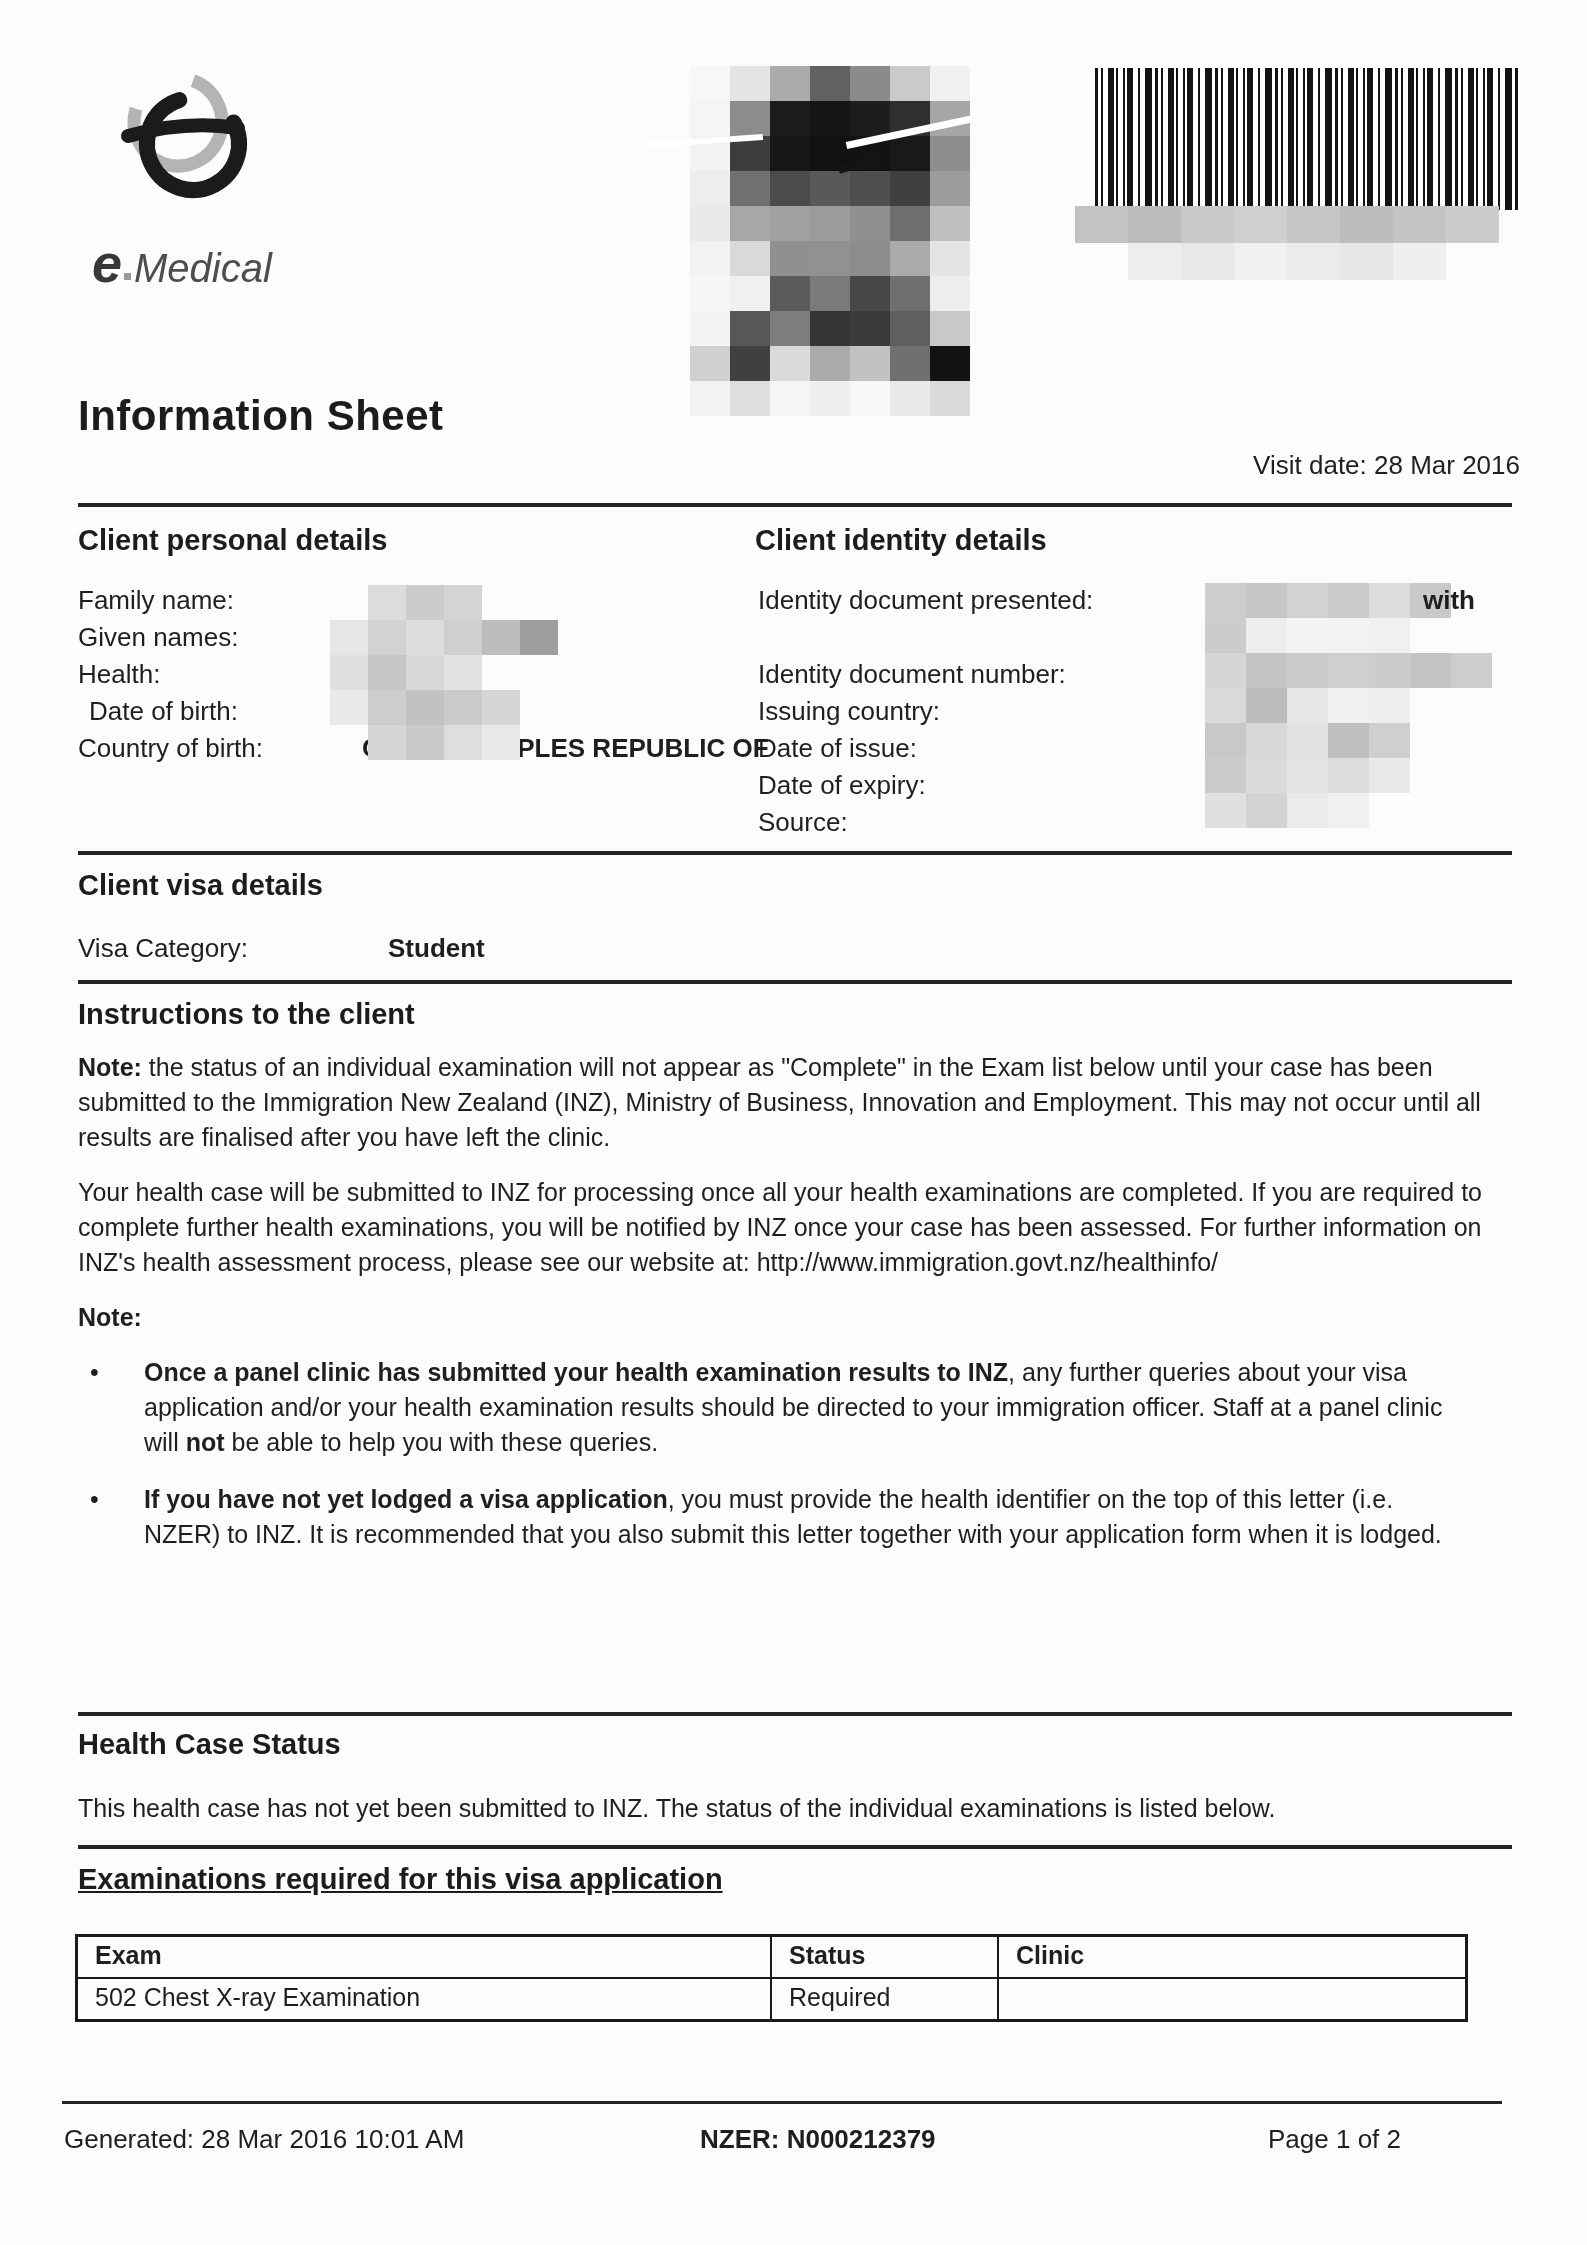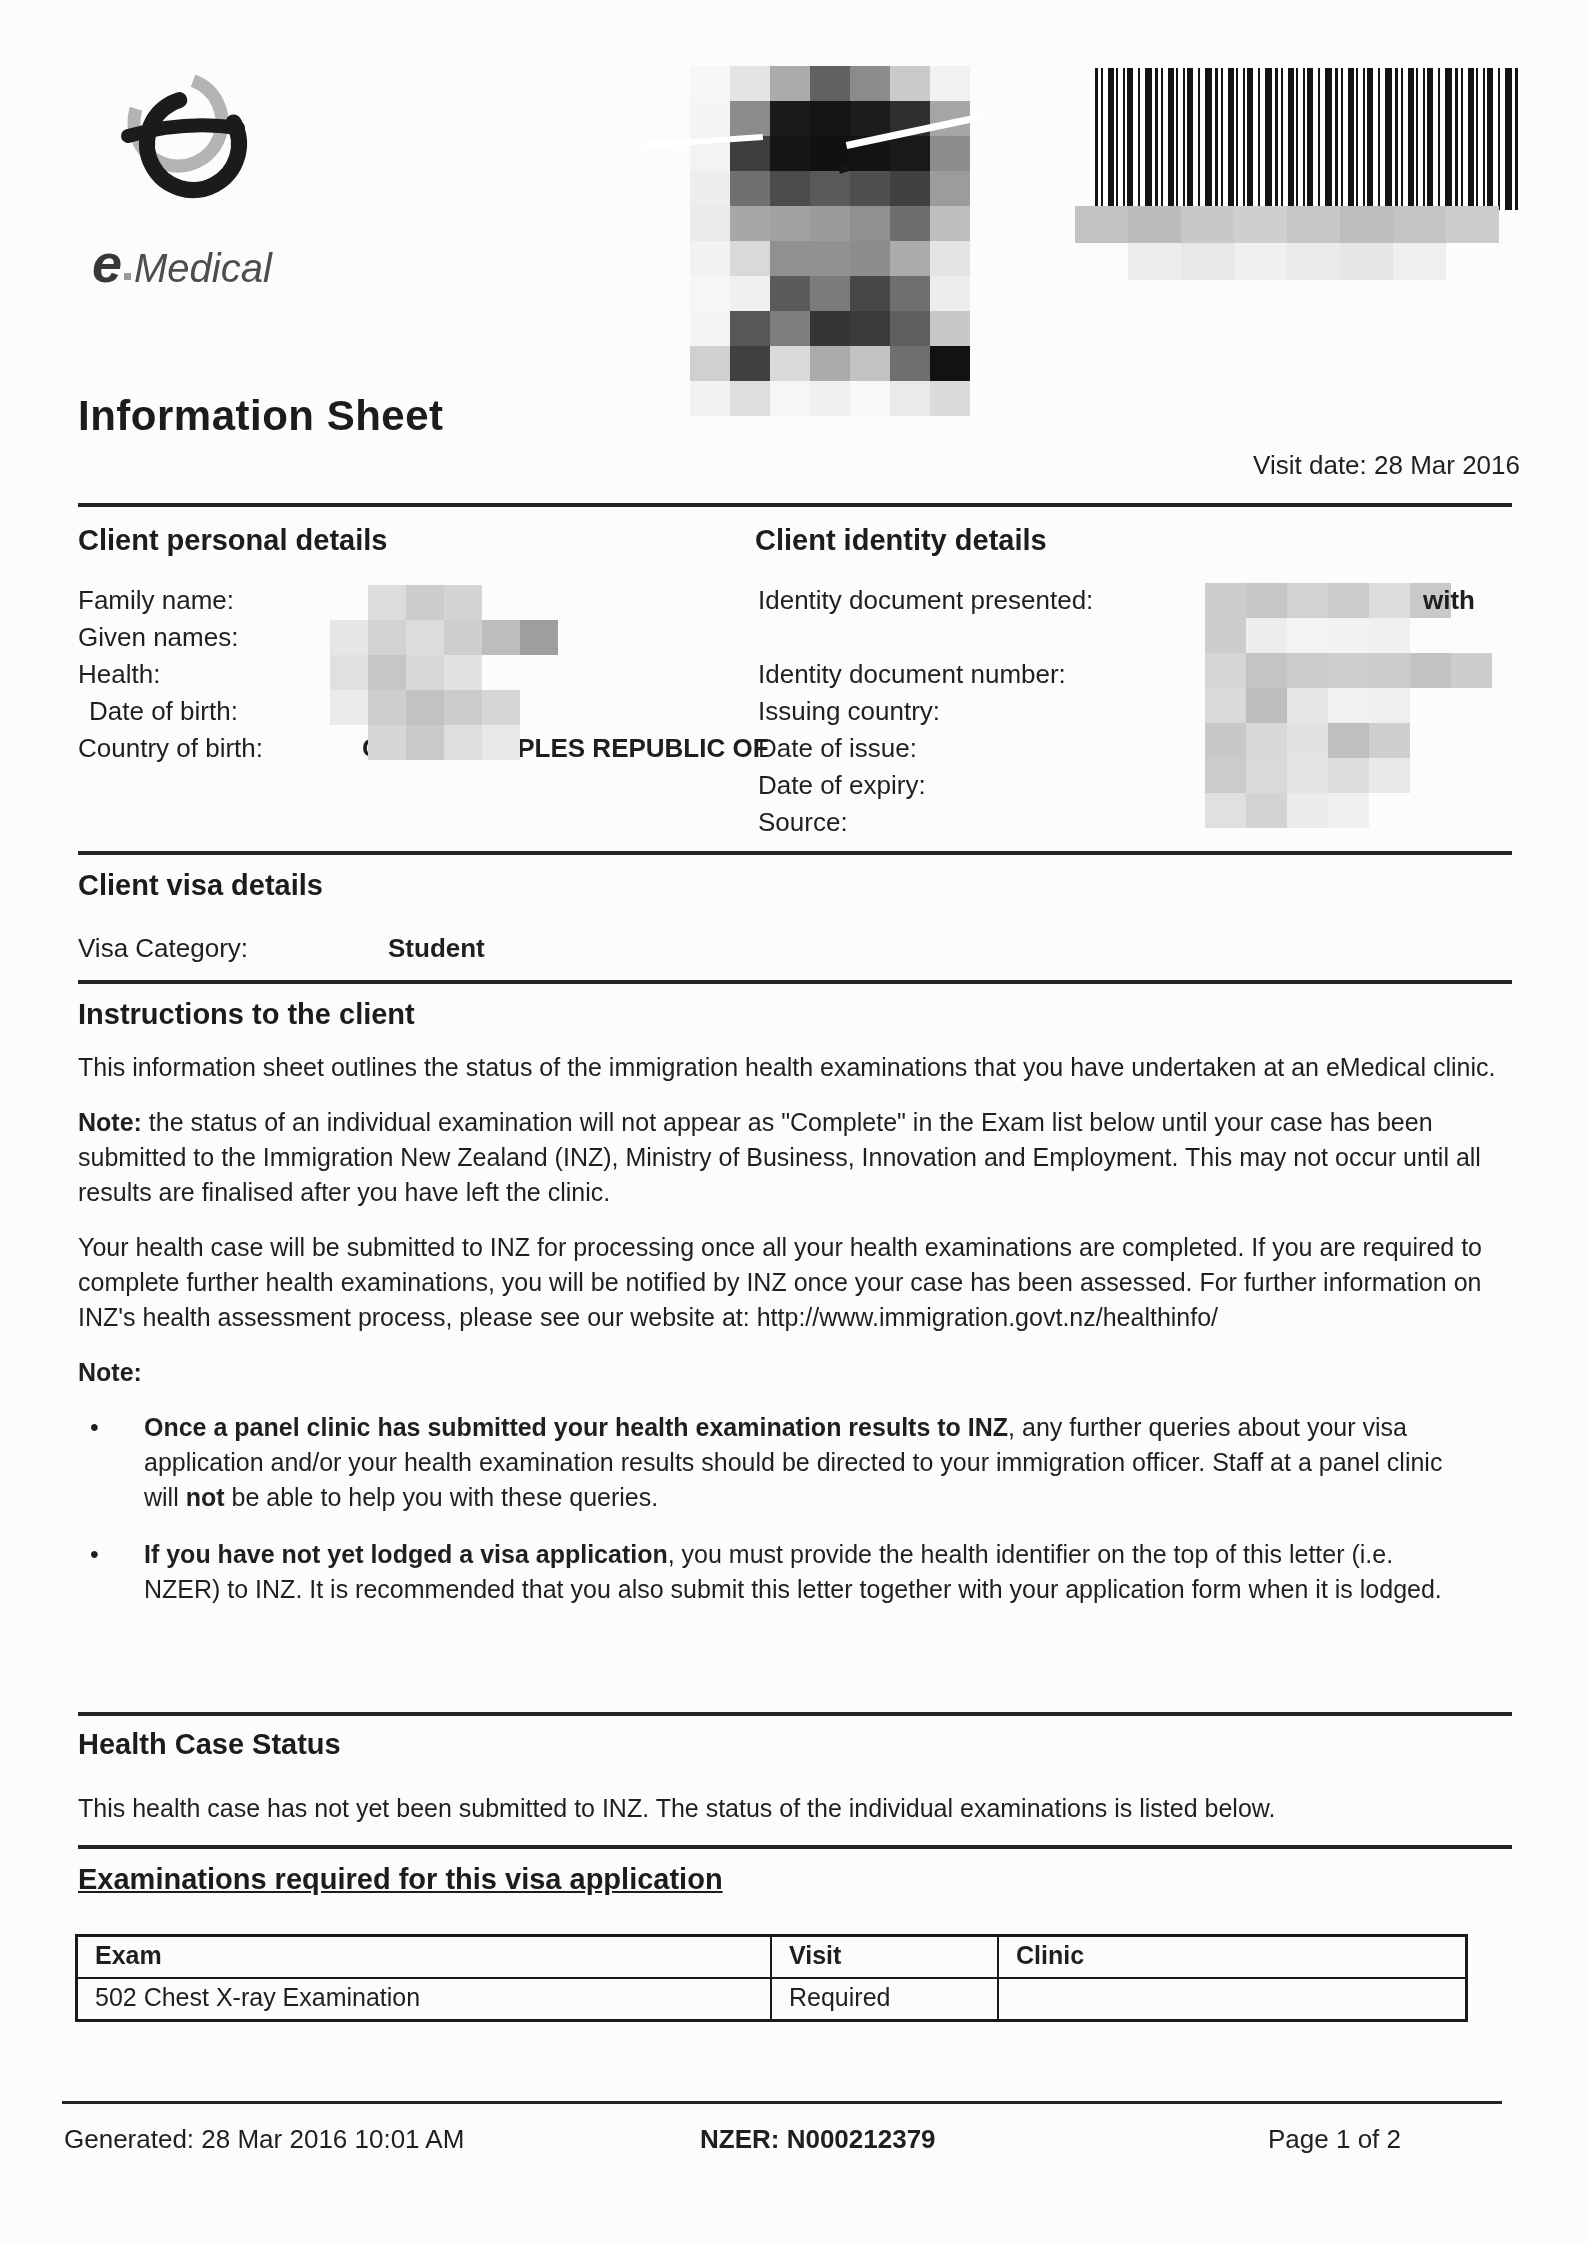--- a/index.html
+++ b/index.html
@@ -283,21 +283,20 @@
   <div class="hr" style="top:851px;"></div>
 
   <div class="sec-heading" style="left:78px;top:869px;">Client visa details</div>
   <div class="field-label" style="left:78px;top:933px;">Visa Category:</div>
   <div class="field-value-bold" style="left:388px;top:933px;">Student</div>
 
   <div class="hr" style="top:980px;"></div>
 
   <div class="sec-heading" style="left:78px;top:998px;">Instructions to the client</div>
   <div class="instructions-body">
-    <p><span>This information sheet outlines the status of the immigration health examinations that you have undertaken at an eMedical clinic.</span></p>
     <p><span style="font-weight: bold;">Note:</span><span> the status of an individual examination will not appear as "Complete" in the Exam list below until your case has been submitted to the Immigration New Zealand (INZ), Ministry of Business, Innovation and Employment. This may not occur until all results are finalised after you have left the clinic.</span></p>
     <p><span>Your health case will be submitted to INZ for processing once all your health examinations are completed. If you are required to complete further health examinations, you will be notified by INZ once your case has been assessed. For further information on INZ's health assessment process, please see our website at: http://www.immigration.govt.nz/healthinfo/</span></p>
     <p class="note-line">Note:</p>
     <div class="bullet-row">
       <div class="bullet-marker">•</div>
       <div class="bullet-text"><span style="font-weight: bold;">Once a panel clinic has submitted your health examination results to INZ</span><span>, any further queries about your visa application and/or your health examination results should be directed to your immigration officer. Staff at a panel clinic will </span><span style="font-weight: bold;">not</span><span> be able to help you with these queries.</span></div>
     </div>
     <div class="bullet-row">
       <div class="bullet-marker">•</div>
       <div class="bullet-text"><span style="font-weight: bold;">If you have not yet lodged a visa application</span><span>, you must provide the health identifier on the top of this letter (i.e. NZER) to INZ. It is recommended that you also submit this letter together with your application form when it is lodged.</span></div>
@@ -308,21 +307,21 @@
 
   <div class="sec-heading" style="left:78px;top:1728px;">Health Case Status</div>
   <div class="body-par" style="left:78px;top:1791px;width:1436px;">This health case has not yet been submitted to INZ. The status of the individual examinations is listed below.</div>
 
   <div class="hr" style="top:1845px;"></div>
 
   <div class="sec-heading" style="left:78px;top:1863px;text-decoration:underline;">Examinations required for this visa application</div>
   <div class="exam-table">
     <div class="exam-row head">
       <div>Exam</div>
-      <div>Visit</div>
+      <div>Status</div>
       <div>Clinic</div>
     </div>
     <div class="exam-row">
       <div>502 Chest X-ray Examination</div>
       <div>Required</div>
       <div></div>
     </div>
   </div>
 
   <div class="hr-footer" style="top:2101px;"></div>

